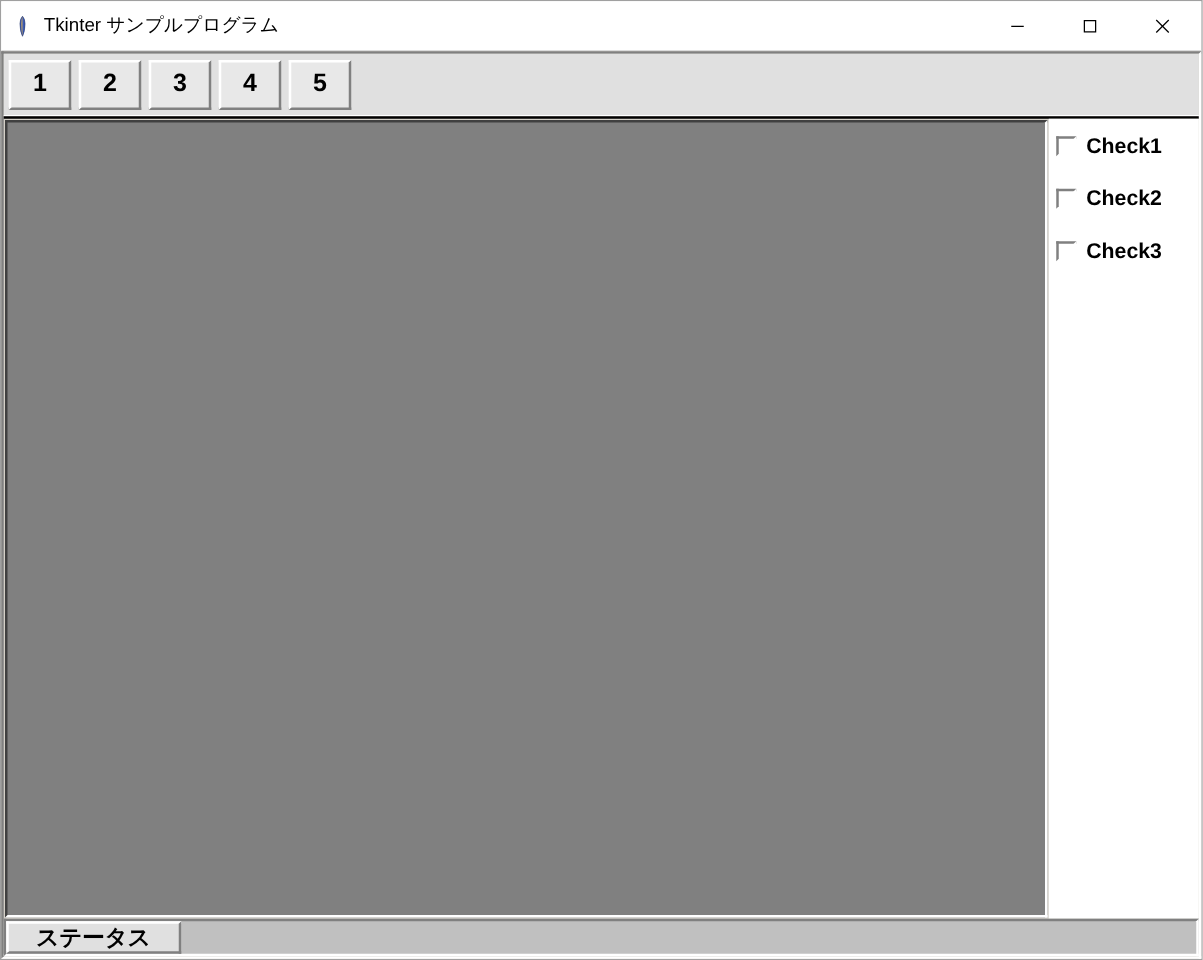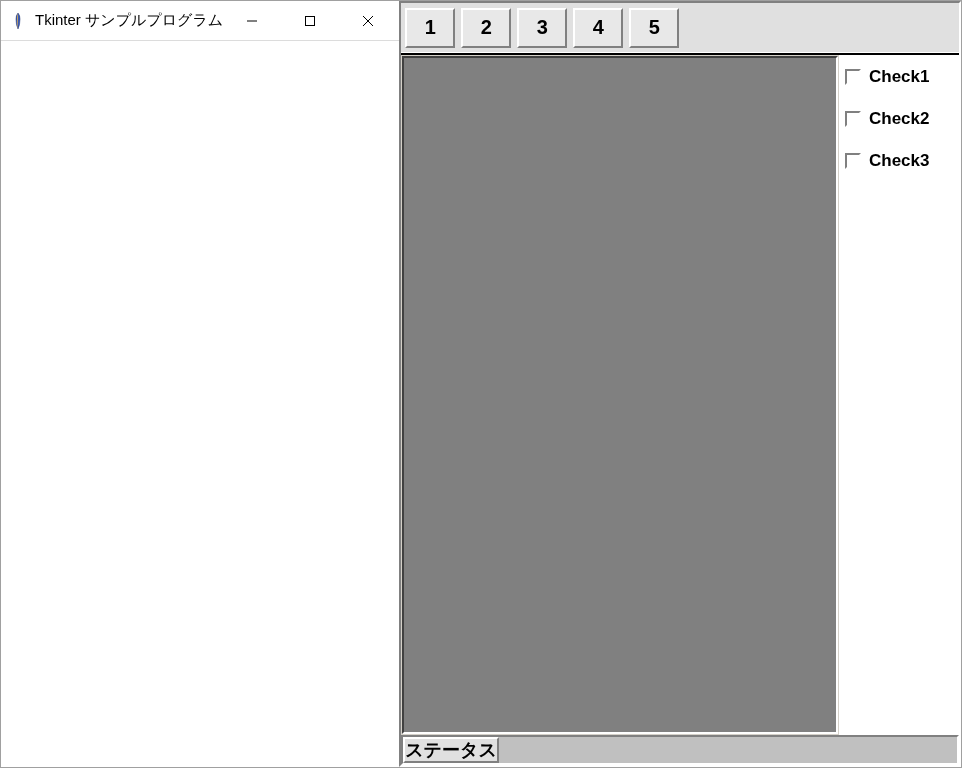--- a/index.html
+++ b/index.html
@@ -13,20 +13,21 @@
       width: 962px;
       height: 768px;
       overflow: hidden;
     }
     .window {
       width: 962px;
       height: 768px;
       border: 1px solid #a0a0a0;
       background: #ffffff;
       display: flex;
+      flex-direction: column;
     }
     .title-bar {
       height: 40px;
       background: #ffffff;
       display: flex;
       align-items: center;
       padding: 0 2px 0 8px;
       border-bottom: 1px solid #dcdcdc;
     }
     .title-icon {
@@ -131,21 +132,21 @@
     .status-bar {
       height: 30px;
       background: #c0c0c0;
       border: 2px solid;
       border-color: #808080 #ffffff #ffffff #808080;
       display: flex;
       align-items: center;
     }
     .status-cell {
       height: 100%;
-      padding: 0 0;
+      padding: 0 22px;
       background: #e0e0e0;
       border: 2px solid;
       border-color: #ffffff #808080 #808080 #ffffff;
       font-size: 18px;
       font-weight: bold;
       color: #000;
       display: flex;
       align-items: center;
     }
   </style>

